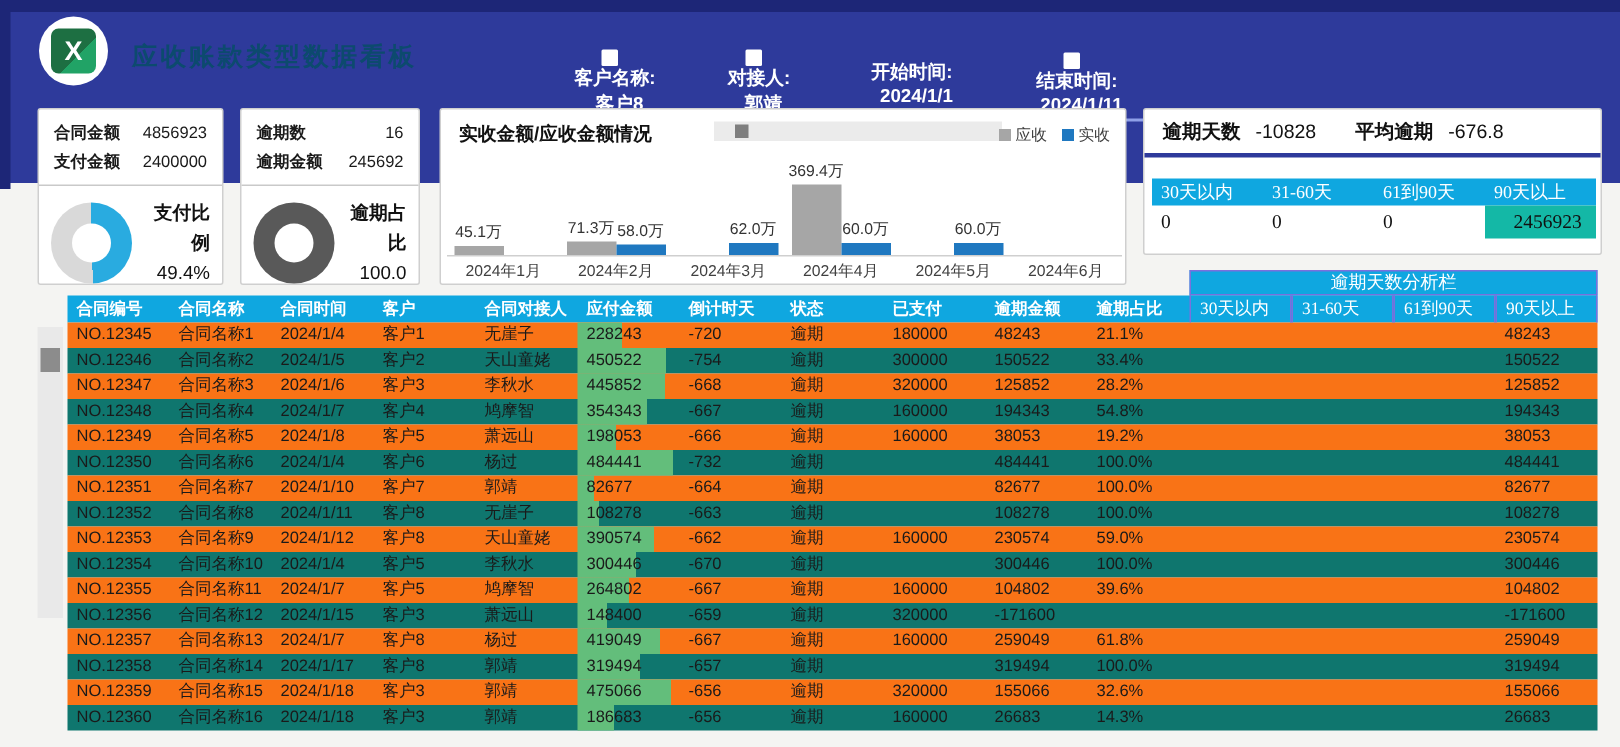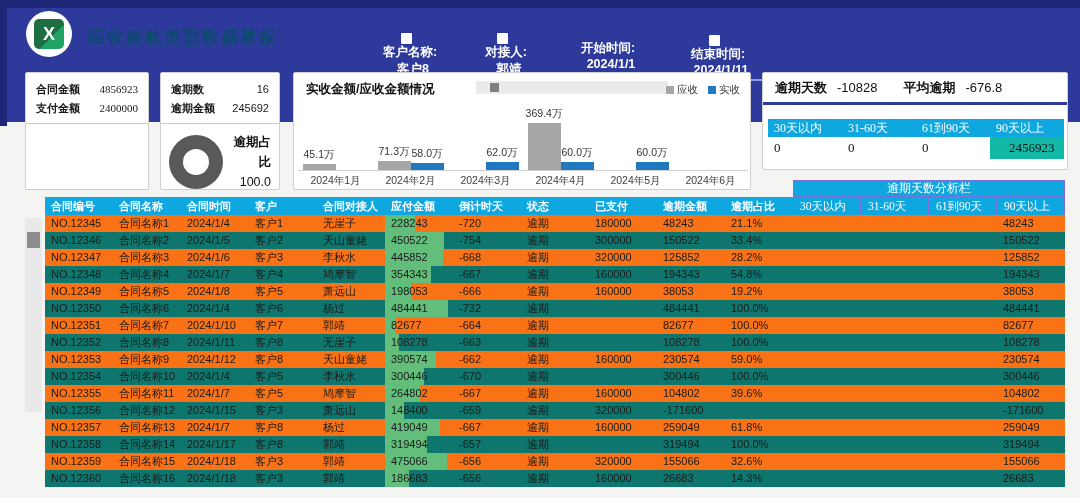--- a/index.html
+++ b/index.html
@@ -106,30 +106,39 @@
       <span>开始时间:</span>
       <span class="fval w82">2024/1/1</span>
     </div>
     <div class="fgroup">
       <span class="cbx"></span>
       <span>结束时间:</span>
       <span class="fval w90">2024/1/11</span>
     </div>
   </div>
 
-  <div class="card kcard" style="left:25px; top:72px;font-family:Liberation Serif, serif;">
+  <div class="card kcard" style="left:25px; top:72px;">
     <div class="kstats">
       <div class="krow">
           <span class="lbl">合同金额</span>
           <span>4856923</span>
         </div>
       <div class="krow">
           <span class="lbl">支付金额</span>
           <span>2400000</span>
         </div>
+    </div>
+    <div class="kdonut">
+      <div class="donut" id="donut-pay" style="background: conic-gradient(rgb(41, 171, 224) 0%, rgb(41, 171, 224) 49.4%, rgb(217, 217, 217) 49.4%, rgb(217, 217, 217) 100%);">
+          <div class="hole"></div>
+        </div>
+      <div class="dlabel">
+        <div class="b">支付比例</div>
+        <div>49.4%</div>
+      </div>
     </div>
   </div>
 
   <div class="card kcard" style="left:160px; top:72px; width:120px;">
     <div class="kstats">
       <div class="krow">
           <span class="lbl">逾期数</span>
           <span>16</span>
         </div>
       <div class="krow">

